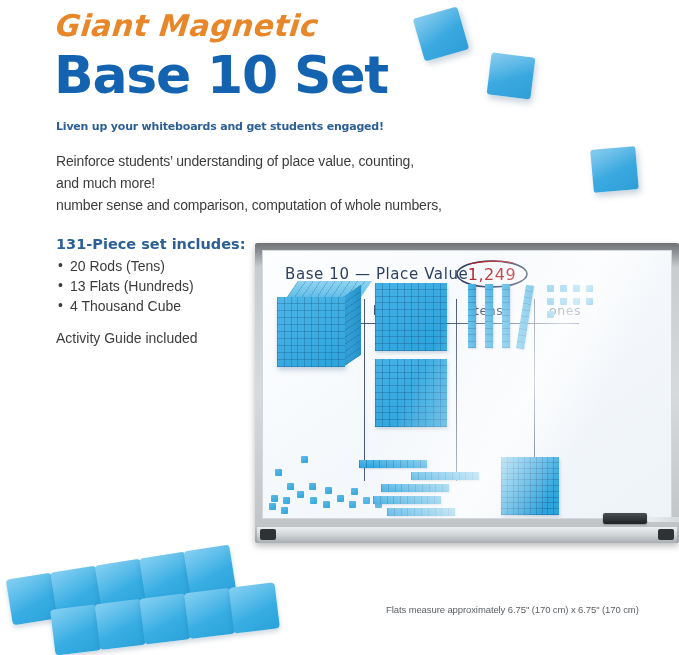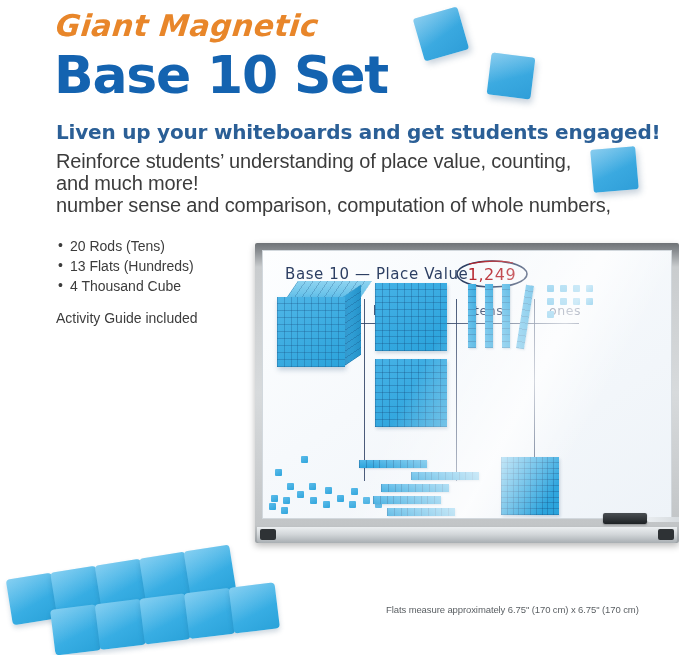--- a/index.html
+++ b/index.html
@@ -20,26 +20,26 @@
   }
   .headline{
     position:absolute;left:54px;top:46px;
     font-family:"DejaVu Sans", sans-serif;
     font-weight:700;font-size:52px;line-height:58px;
     letter-spacing:-1.2px;color:#1463b0;
   }
   .subhead{
     position:absolute;left:56px;top:120px;
     font-family:"DejaVu Sans", sans-serif;
-    font-weight:700;font-size:20px;color:#2b5f96;
+    font-weight:700;font-size:11px;color:#2b5f96;
     letter-spacing:-.2px;
   }
   .body-copy{
     position:absolute;left:56px;top:150px;width:460px;
-    font-size:20px;line-height:22px;color:#3c3c3c;
+    font-size:14px;line-height:22px;color:#3c3c3c;
     letter-spacing:-.15px;
   }
   .body-copy div{white-space:nowrap;}
 
   
   .includes{position:absolute;left:56px;top:236px;width:215px;}
   .includes-title{
     font-family:"DejaVu Sans", sans-serif;
     font-weight:700;font-size:14.5px;color:#2b5f96;margin-bottom:4px;
   }
@@ -219,20 +219,21 @@
 <div class="headline">Base 10 Set</div>
 <div class="subhead">Liven up your whiteboards and get students engaged!</div>
 
 <div class="body-copy">
   <div>Reinforce students’ understanding of place value, counting,</div>
   <div>and much more!</div>
   <div>number sense and comparison, computation of whole numbers,</div>
 </div>
 
 <div class="includes">
+  <div class="includes-title">131-Piece set includes:</div>
   <ul>
     <li>20 Rods (Tens)</li>
     <li>13 Flats (Hundreds)</li>
     <li>4 Thousand Cube</li>
   </ul>
   <div class="activity-guide">Activity Guide included</div>
 </div>
 
 <div class="foam" id="foam-a"></div>
 <div class="foam" id="foam-b"></div>

